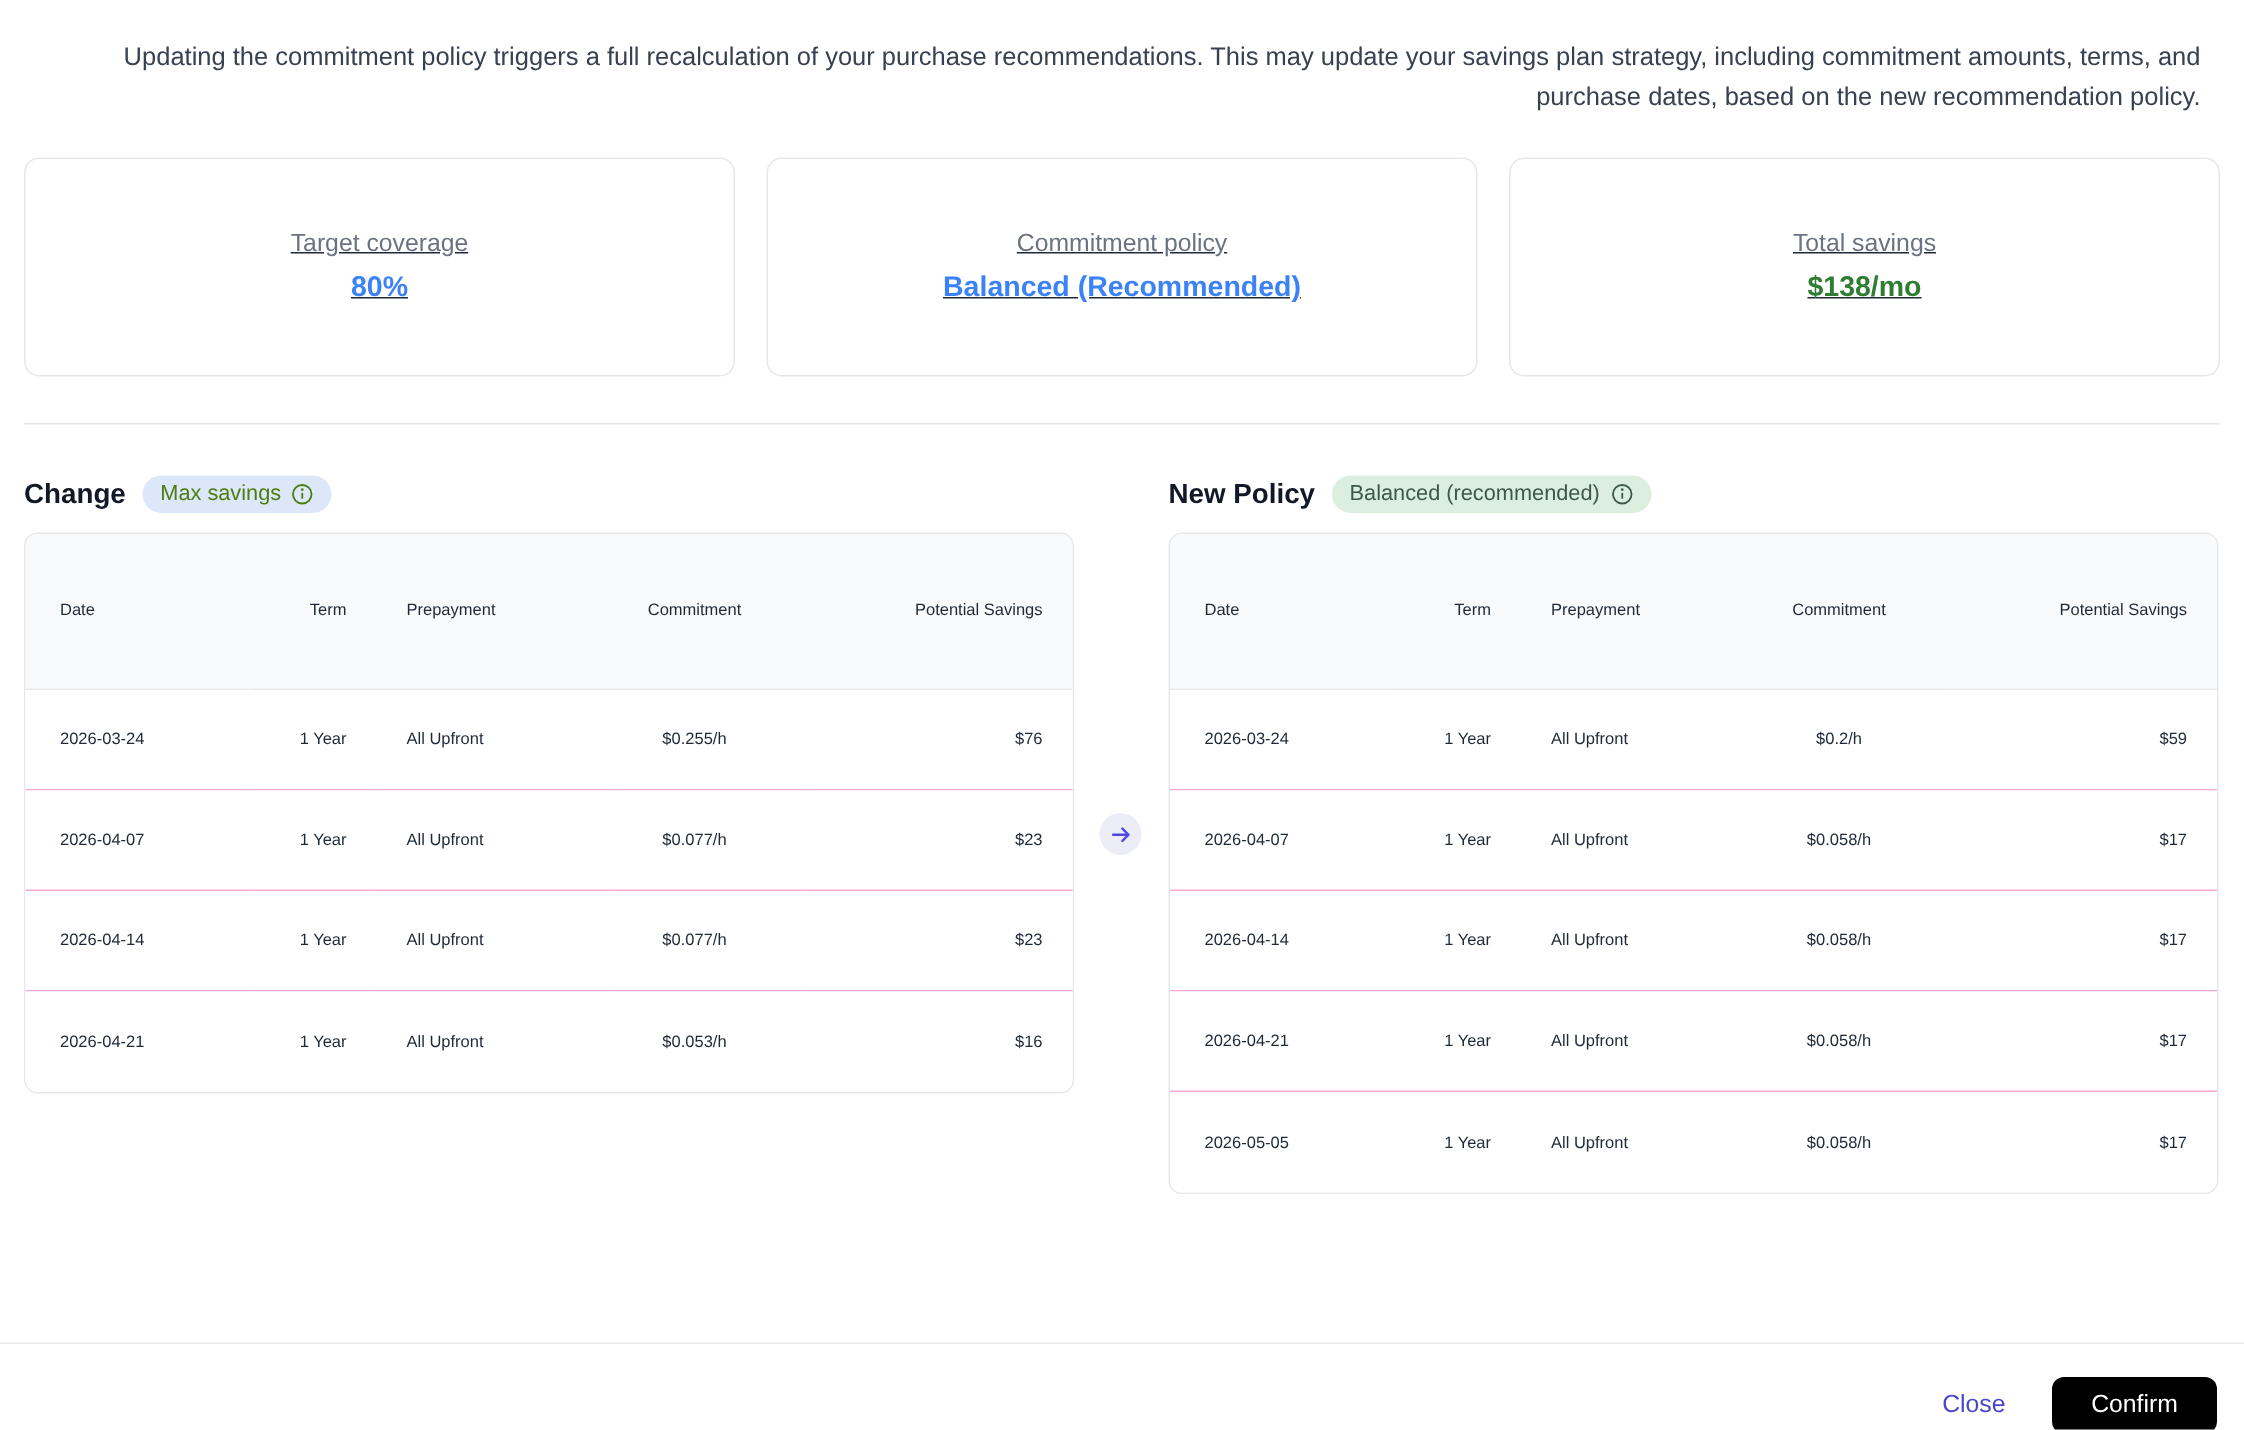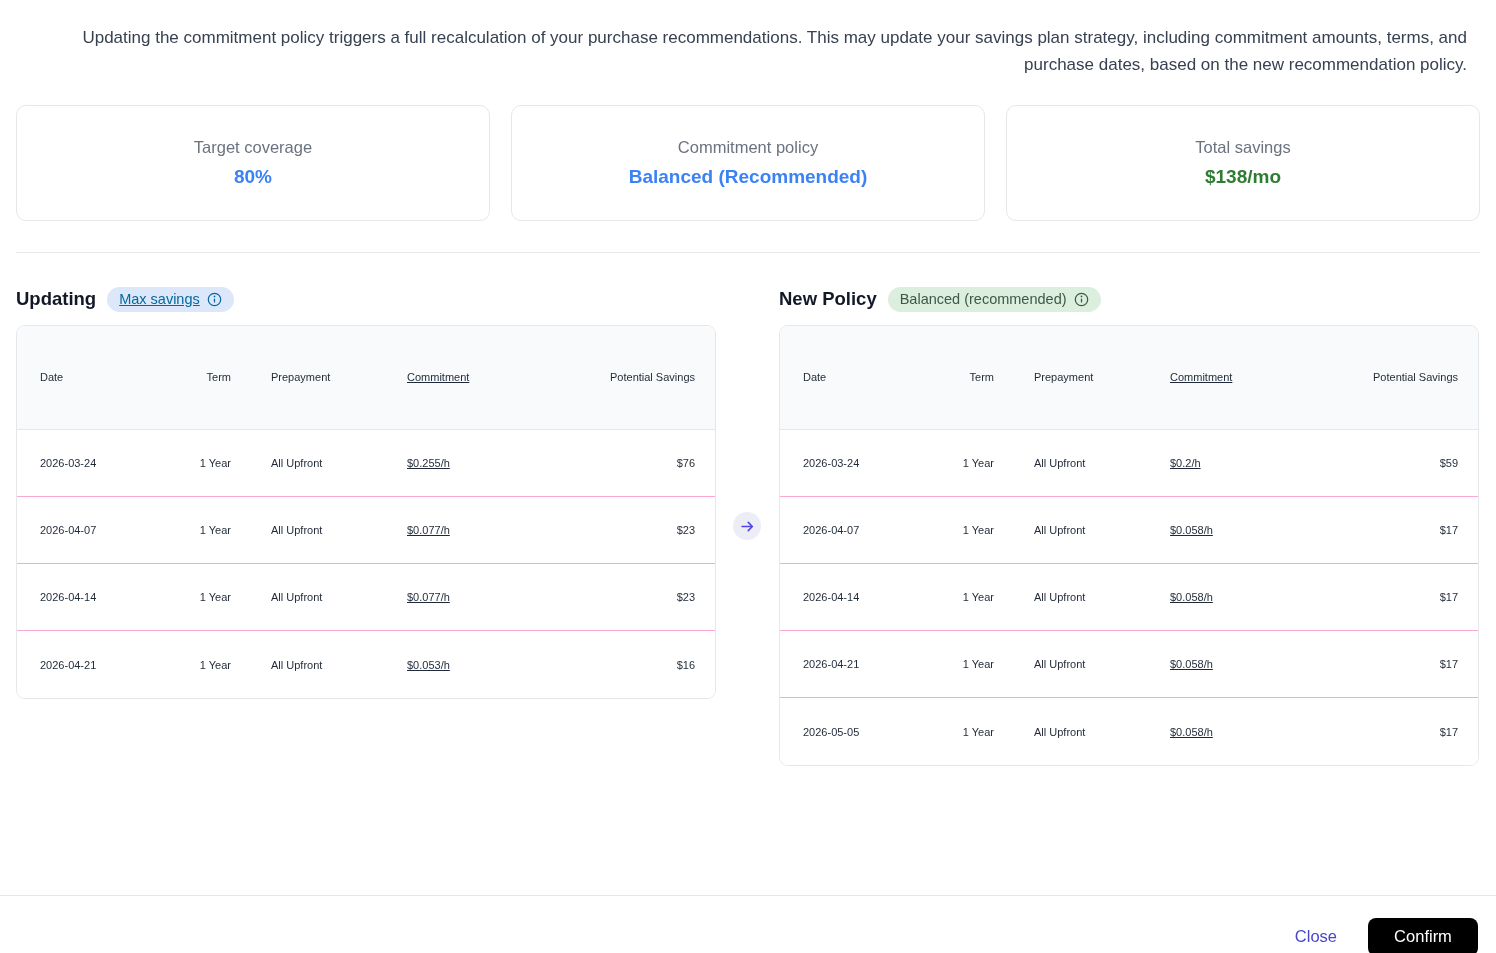--- a/index.html
+++ b/index.html
@@ -32,29 +32,30 @@
   }
 
   
   .cards-row {
     display: flex;
     gap: 21px;
     margin: 27px 16px 0 16px;
   }
   .card {
     flex: 1;
-    height: 116px;
+    height: 146px;
     border: 1px solid #e5e7eb;
     border-radius: 10px;
     background: #ffffff;
     display: flex;
     flex-direction: column;
     align-items: center;
     justify-content: center;
     gap: 9px;
+    text-decoration: underline;
   }
   .card-label { font-size: 16.5px; color: #6b7280; }
   .card-value { font-size: 19px; font-weight: 600; color: #3b82f6; }
   .card-value.green { color: #2e7d32; }
 
   .hr {
     margin: 31px 16px 0 16px;
     border: none;
     border-top: 1px solid #e5e7eb;
     height: 0;
@@ -80,21 +81,21 @@
     display: inline-flex;
     align-items: center;
     gap: 7px;
     padding: 4px 12px;
     border-radius: 999px;
     font-size: 14.5px;
     font-weight: 500;
     line-height: 17px;
     white-space: nowrap;
   }
-  .badge.blue  { background: #dce8f9; color: #0369a1; text-decoration: underline; }
+  .badge.blue  { background: #dce8f9; color: #4d7c0f; }
   .badge.green { background: #dceede; color: #3e5948; }
   .badge .info-ic { width: 15px; height: 15px; display: inline-block; }
 
   
   table.policy-table {
     width: 698px;
     border-collapse: separate;
     border-spacing: 0;
     border: 1px solid #e5e7eb;
     border-radius: 9px;
@@ -118,21 +119,21 @@
     color: #1f2937;
     border-bottom: 1px solid #f9a8d4;
     background: #ffffff;
   }
   .policy-table tr:last-child td { border-bottom: none; }
   .policy-table tr:last-child td:first-child { border-bottom-left-radius: 8px; }
   .policy-table tr:last-child td:last-child  { border-bottom-right-radius: 8px; }
   .c-date  { text-align: left;  padding-left: 23px; }
   .c-term  { text-align: right; padding-right: 16px; }
   .c-prep  { text-align: left;  padding-left: 24px; }
-  .c-comm  { text-align: left; padding-right: 16px; text-decoration: underline; }
+  .c-comm  { text-align: center; padding-right: 16px; }
   .c-sav   { text-align: right; padding-right: 20px; }
   .wrap-head { display: inline-block; max-width: 86px; text-align: right; }
 
   
   .arrow-circle {
     position: absolute;
     left: 717px;
     top: 227px;
     width: 28px;
     height: 28px;
@@ -201,21 +202,21 @@
       <div class="card-value green">$138/mo</div>
     </div>
   </div>
 
   <hr class="hr">
 
   <div class="policies">
 
     <div class="policy-col">
       <div class="policy-head">
-        <span class="policy-title">Updating</span>
+        <span class="policy-title">Change</span>
         <span class="badge blue">
           <span>Max savings</span>
           <span class="info-ic">
             <svg viewBox="0 0 16 16" width="15" height="15">
                 <circle cx="8" cy="8" r="6.6" fill="none" stroke="currentColor" stroke-width="1.3"></circle>
                 <rect x="7.35" y="7" width="1.3" height="4.2" rx="0.6" fill="currentColor"></rect>
                 <circle cx="8" cy="4.7" r="0.95" fill="currentColor"></circle>
               </svg>
           </span>
         </span>

